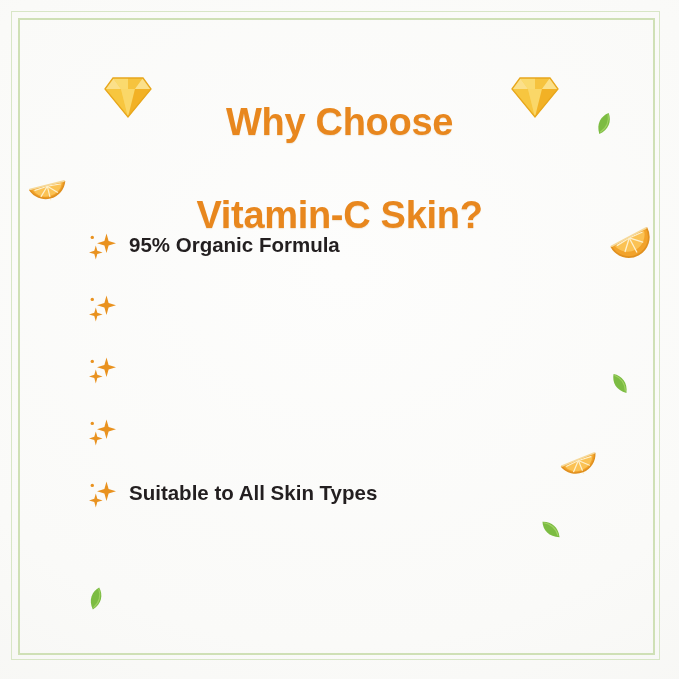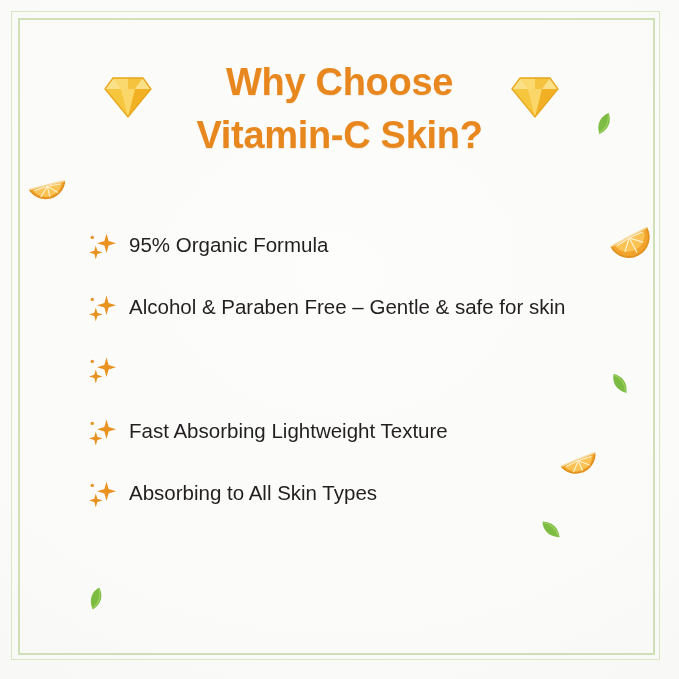--- a/index.html
+++ b/index.html
@@ -55,29 +55,31 @@
   }
   .title-line {
     display: block;
     color: #e8871e;
     font-weight: bold;
     font-size: 38px;
     line-height: 53px;
     letter-spacing: -0.3px;
     white-space: nowrap;
     text-shadow: 0 1px 1px rgba(180,120,40,0.16);
+    margin-top: 40px;
   }
 
   
   .list {
     position: absolute;
     left: 84px;
     top: 214px;
     width: 540px;
     z-index: 4;
+    font-weight: bold;
   }
   .list-item {
     display: flex;
     align-items: center;
     height: 62px;
   }
   .bullet {
     position: relative;
     width: 34px;
     height: 34px;
@@ -139,53 +141,51 @@
     </div>
 
     <div class="list-item">
       <span class="bullet">
         <svg width="34" height="34" viewBox="0 0 34 34">
           <path d="M22.5 5.5 L24.6 13.0 L32.0 15.2 L24.6 17.4 L22.5 25.0 L20.4 17.4 L13.0 15.2 L20.4 13.0 Z" fill="#e9921f"></path>
           <path d="M11.8 17.5 L13.3 22.8 L18.6 24.4 L13.3 26.0 L11.8 31.4 L10.3 26.0 L5.0 24.4 L10.3 22.8 Z" fill="#e9921f"></path>
           <circle cx="8.3" cy="9.4" r="1.7" fill="#e9921f"></circle>
         </svg>
       </span>
-      <span class="item-text">Alcohol &amp; Paraben Free – Gentle &amp; safe for skin</span>
-    </div>
-
-    <div class="list-item">
-      <span class="bullet">
-        <svg width="34" height="34" viewBox="0 0 34 34">
-          <path d="M22.5 5.5 L24.6 13.0 L32.0 15.2 L24.6 17.4 L22.5 25.0 L20.4 17.4 L13.0 15.2 L20.4 13.0 Z" fill="#e9921f"></path>
-          <path d="M11.8 17.5 L13.3 22.8 L18.6 24.4 L13.3 26.0 L11.8 31.4 L10.3 26.0 L5.0 24.4 L10.3 22.8 Z" fill="#e9921f"></path>
-          <circle cx="8.3" cy="9.4" r="1.7" fill="#e9921f"></circle>
-        </svg>
-      </span>
-    </div>
-
-    <div class="list-item">
-      <span class="bullet">
-        <svg width="34" height="34" viewBox="0 0 34 34">
-          <path d="M22.5 5.5 L24.6 13.0 L32.0 15.2 L24.6 17.4 L22.5 25.0 L20.4 17.4 L13.0 15.2 L20.4 13.0 Z" fill="#e9921f"></path>
-          <path d="M11.8 17.5 L13.3 22.8 L18.6 24.4 L13.3 26.0 L11.8 31.4 L10.3 26.0 L5.0 24.4 L10.3 22.8 Z" fill="#e9921f"></path>
-          <circle cx="8.3" cy="9.4" r="1.7" fill="#e9921f"></circle>
-        </svg>
-      </span>
-      <span class="item-text">Fast Absorbing Lightweight Texture</span>
-    </div>
-
-    <div class="list-item">
-      <span class="bullet">
-        <svg width="34" height="34" viewBox="0 0 34 34">
-          <path d="M22.5 5.5 L24.6 13.0 L32.0 15.2 L24.6 17.4 L22.5 25.0 L20.4 17.4 L13.0 15.2 L20.4 13.0 Z" fill="#e9921f"></path>
-          <path d="M11.8 17.5 L13.3 22.8 L18.6 24.4 L13.3 26.0 L11.8 31.4 L10.3 26.0 L5.0 24.4 L10.3 22.8 Z" fill="#e9921f"></path>
-          <circle cx="8.3" cy="9.4" r="1.7" fill="#e9921f"></circle>
-        </svg>
-      </span>
-      <span class="item-text">Absorbing to All Skin Types</span>
+    </div>
+
+    <div class="list-item">
+      <span class="bullet">
+        <svg width="34" height="34" viewBox="0 0 34 34">
+          <path d="M22.5 5.5 L24.6 13.0 L32.0 15.2 L24.6 17.4 L22.5 25.0 L20.4 17.4 L13.0 15.2 L20.4 13.0 Z" fill="#e9921f"></path>
+          <path d="M11.8 17.5 L13.3 22.8 L18.6 24.4 L13.3 26.0 L11.8 31.4 L10.3 26.0 L5.0 24.4 L10.3 22.8 Z" fill="#e9921f"></path>
+          <circle cx="8.3" cy="9.4" r="1.7" fill="#e9921f"></circle>
+        </svg>
+      </span>
+    </div>
+
+    <div class="list-item">
+      <span class="bullet">
+        <svg width="34" height="34" viewBox="0 0 34 34">
+          <path d="M22.5 5.5 L24.6 13.0 L32.0 15.2 L24.6 17.4 L22.5 25.0 L20.4 17.4 L13.0 15.2 L20.4 13.0 Z" fill="#e9921f"></path>
+          <path d="M11.8 17.5 L13.3 22.8 L18.6 24.4 L13.3 26.0 L11.8 31.4 L10.3 26.0 L5.0 24.4 L10.3 22.8 Z" fill="#e9921f"></path>
+          <circle cx="8.3" cy="9.4" r="1.7" fill="#e9921f"></circle>
+        </svg>
+      </span>
+    </div>
+
+    <div class="list-item">
+      <span class="bullet">
+        <svg width="34" height="34" viewBox="0 0 34 34">
+          <path d="M22.5 5.5 L24.6 13.0 L32.0 15.2 L24.6 17.4 L22.5 25.0 L20.4 17.4 L13.0 15.2 L20.4 13.0 Z" fill="#e9921f"></path>
+          <path d="M11.8 17.5 L13.3 22.8 L18.6 24.4 L13.3 26.0 L11.8 31.4 L10.3 26.0 L5.0 24.4 L10.3 22.8 Z" fill="#e9921f"></path>
+          <circle cx="8.3" cy="9.4" r="1.7" fill="#e9921f"></circle>
+        </svg>
+      </span>
+      <span class="item-text">Suitable to All Skin Types</span>
     </div>
 
   </div>
 
   <div class="deco gem-left">
     <svg width="60" height="50" viewBox="0 0 60 50">
       <path d="M7 17 L15 6 L45 6 L53 17 L30 45 Z" fill="#f9cf5a"></path>
       <path d="M7 17 L15 6 L23 17 Z" fill="#fbe08a"></path>
       <path d="M23 17 L15 6 L30 6 L30 17 Z" fill="#fada6e"></path>
       <path d="M30 17 L30 6 L45 6 L37 17 Z" fill="#f6c33e"></path>

